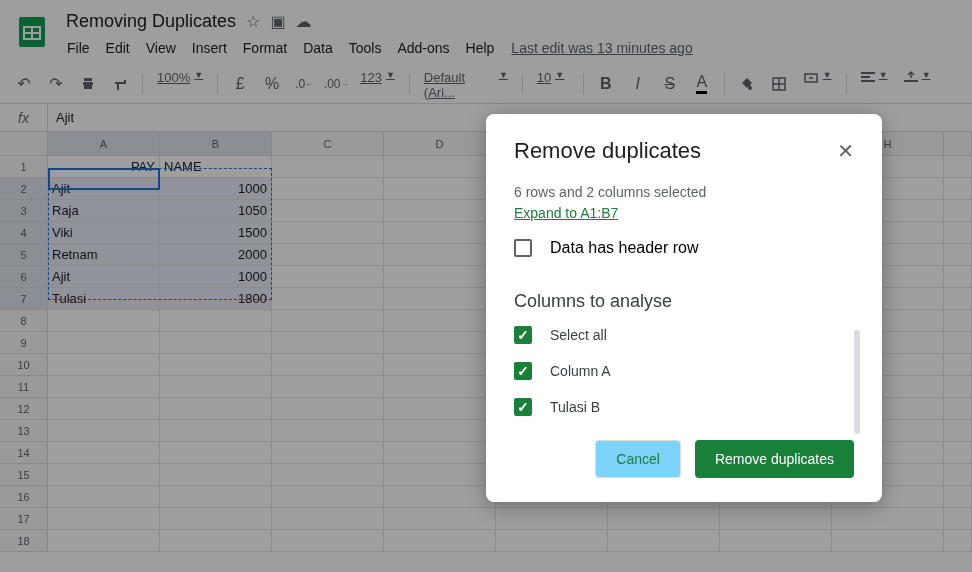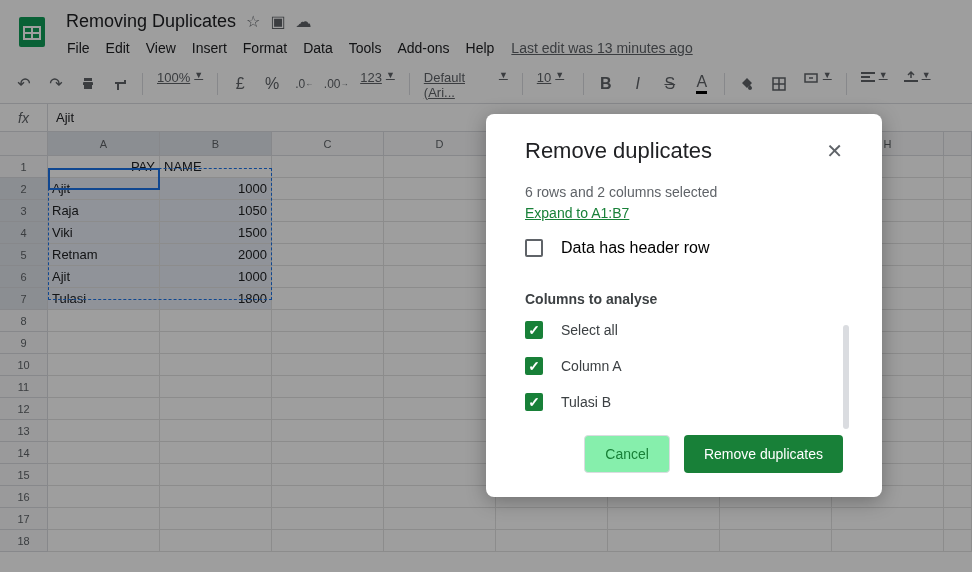--- a/index.html
+++ b/index.html
@@ -40,35 +40,35 @@
 .row { display: flex; height: 22px; }
 .row-h { width: 48px; background: #f8f9fa; border-right: 1px solid #dadce0; border-bottom: 1px solid #dadce0; text-align: center; font-size: 11px; color: #5f6368; line-height: 22px; }
 .row-h.sel { background: #e1e6ec; }
 .cell { width: 112px; border-right: 1px solid #e3e3e3; border-bottom: 1px solid #e3e3e3; padding: 0 4px; font-size: 13px; color: #202124; line-height: 22px; background: #fff; }
 .cell.selrange { background: #e8eef7; }
 .cell.num { text-align: right; }
 .selection { position: absolute; border: 2px solid #1a73e8; pointer-events: none; }
 .marquee { position: absolute; border: 1px dashed #1a73e8; pointer-events: none; }
 
 
-.dialog { position: absolute; left: 486px; top: 114px; width: 396px; background: #fff; border-radius: 8px; box-shadow: 0 4px 20px rgba(0,0,0,0.3); z-index: 100; padding: 24px 39px; }
+.dialog { position: absolute; left: 486px; top: 114px; width: 396px; background: #fff; border-radius: 8px; box-shadow: 0 4px 20px rgba(0,0,0,0.3); z-index: 100; padding: 24px 28px; }
 .dlg-head { display: flex; justify-content: space-between; align-items: center; margin-bottom: 20px; }
 .dlg-title { font-size: 22px; color: #202124; font-weight: 400; }
 .dlg-close { color: #5f6368; font-size: 20px; cursor: pointer; }
 .dlg-info { font-size: 14px; color: #5f6368; margin-bottom: 4px; }
 .dlg-link { font-size: 14px; color: #188038; text-decoration: underline; cursor: pointer; display: inline-block; margin-bottom: 18px; }
 .dlg-check-row { display: flex; align-items: center; gap: 18px; margin-bottom: 34px; }
 .chk { width: 18px; height: 18px; border: 2px solid #5f6368; border-radius: 2px; display: inline-flex; align-items: center; justify-content: center; }
 .chk.on { background: #188038; border-color: #188038; color: #fff; font-size: 14px; font-weight: bold; }
-.dlg-section { font-size: 14px; color: #3c4043; font-weight: 700; margin-bottom: 14px; }
+.dlg-section { font-size: 18px; color: #3c4043; font-weight: 400; margin-bottom: 14px; }
 .col-list { position: relative; }
 .col-item { display: flex; align-items: center; gap: 18px; margin-bottom: 18px; font-size: 14px; color: #3c4043; }
 .scroll-ind { position: absolute; right: -6px; top: 4px; width: 6px; height: 104px; background: #dadce0; border-radius: 3px; }
 .dlg-buttons { display: flex; justify-content: flex-end; gap: 14px; margin-top: 24px; }
-.btn-cancel { padding: 10px 20px; border: 1px solid #dadce0; border-radius: 4px; background: #86efac; color: #188038; font-size: 14px; cursor: pointer; }
+.btn-cancel { padding: 10px 20px; border: 1px solid #dadce0; border-radius: 4px; background: #7dd3fc; color: #188038; font-size: 14px; cursor: pointer; }
 .btn-primary { padding: 10px 20px; border: none; border-radius: 4px; background: #188038; color: #fff; font-size: 14px; cursor: pointer; font-weight: 500; }
 </style>
 </head>
 <body>
 
 <div class="header">
   <div class="logo">
     <svg viewBox="0 0 36 36">
         <rect x="5" y="3" width="26" height="30" rx="2" fill="#0f9d58"></rect>
         <rect x="10" y="13" width="16" height="12" fill="none" stroke="#fff" stroke-width="2"></rect>

